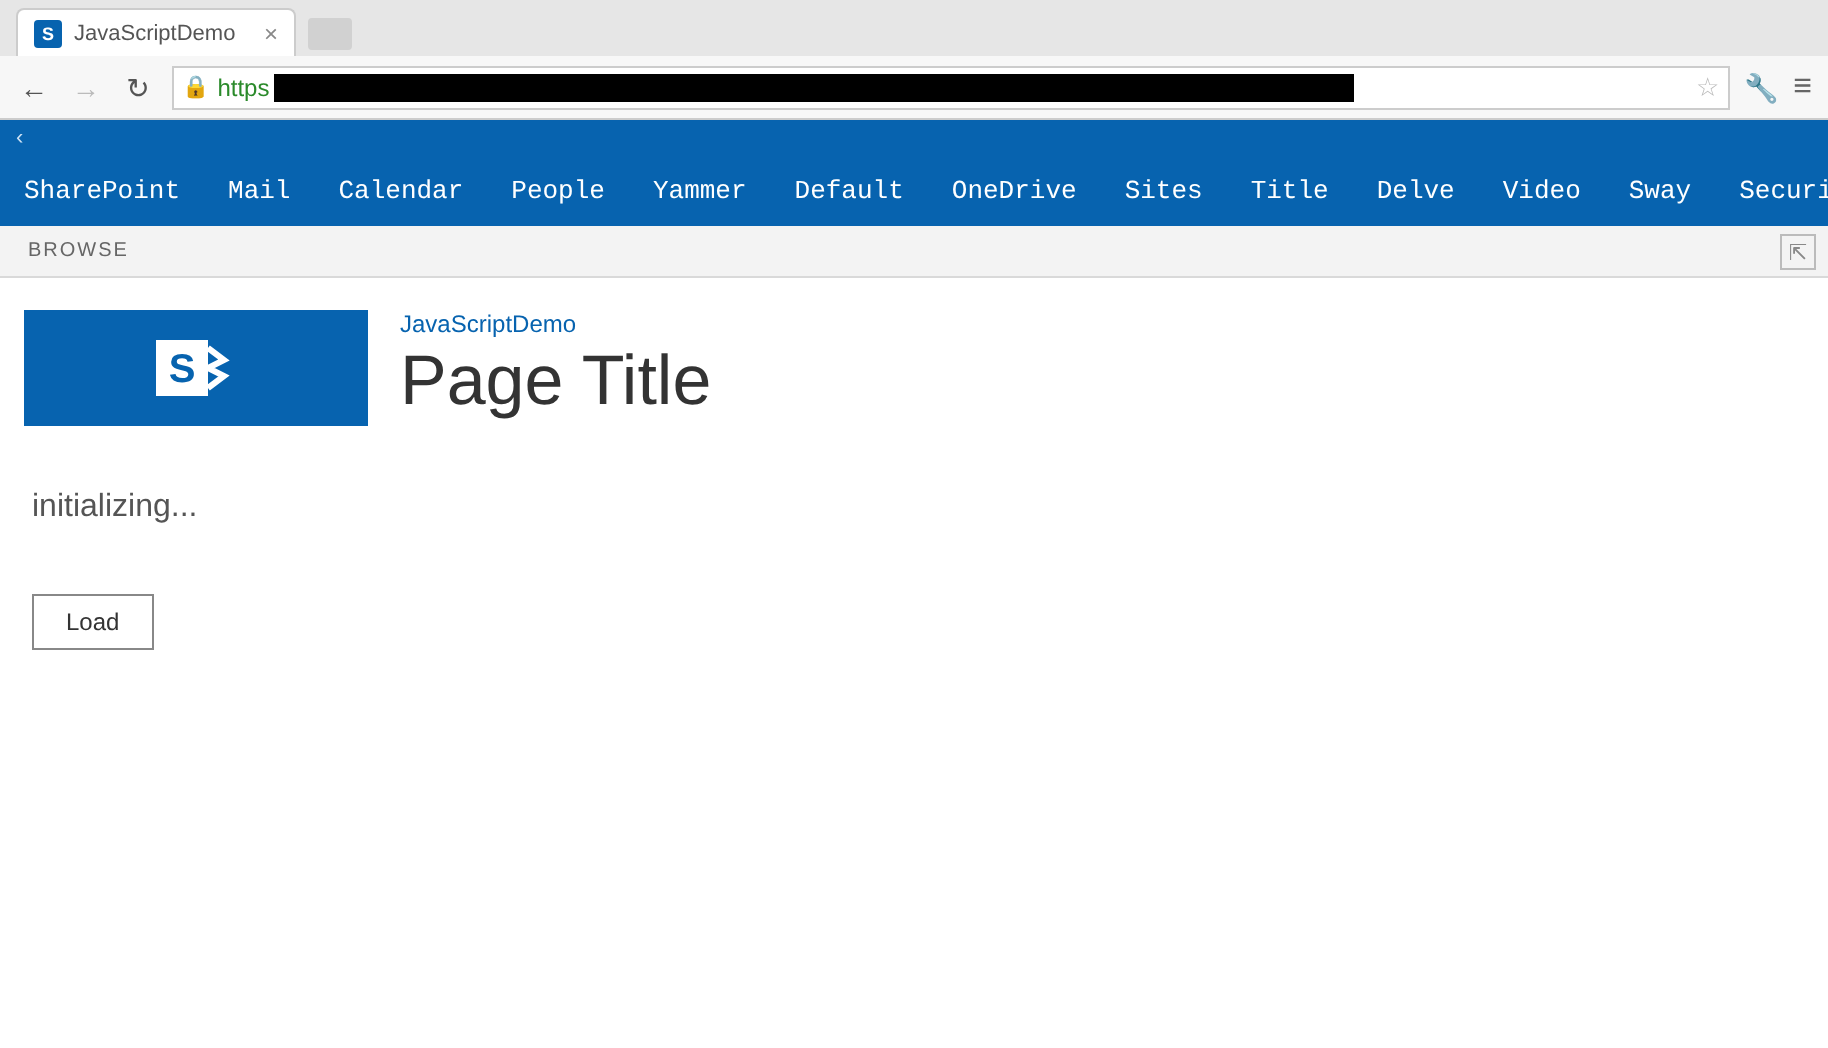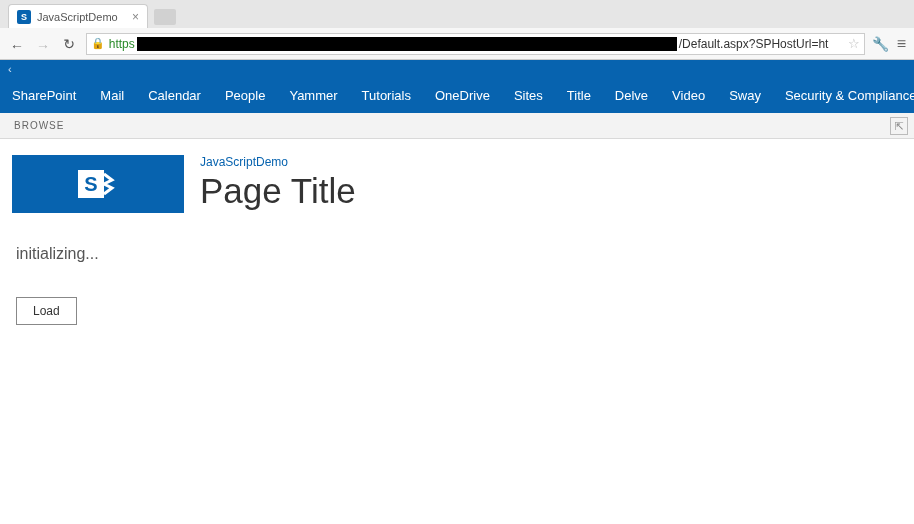--- a/index.html
+++ b/index.html
@@ -24,21 +24,21 @@
     .addrbar .star { margin-left: auto; color: #bbb; font-size: 13px; }
     .chrome-menu { font-size: 16px; color: #666; }
     .wrench { width: 16px; height: 16px; display: flex; align-items: center; justify-content: center; color: #aaa; font-size: 14px; }
 
     
     .suitebar { background: #0763af; color: #fff; font-size: 13px; }
     .suitebar .row { display: flex; align-items: center; flex-wrap: nowrap; }
     .suitebar .row1 { height: 18px; padding: 2px 8px; font-size: 11px; }
     .suitebar .row1 .chev { font-size: 11px; color: #cfe3f5; }
     .suitebar .row2 { padding: 6px 0; }
-    .suitebar .nav-item { padding: 4px 12px; white-space: nowrap; cursor: pointer; }
+    .suitebar .nav-item { padding: 4px 12px; white-space: nowrap; cursor: pointer; font-family: Liberation Mono, monospace; }
     .suitebar .row3 { padding: 0 0 6px; }
 
     
     .ribbon { background: #f3f3f3; border-bottom: 1px solid #d9d9d9; display: flex; align-items: center; height: 26px; position: relative; }
     .ribbon-tab { font-size: 10px; letter-spacing: 1px; color: #666; padding: 6px 14px; cursor: pointer; }
     .ribbon-right { position: absolute; right: 6px; top: 4px; width: 18px; height: 18px; border: 1px solid #bbb; display: flex; align-items: center; justify-content: center; font-size: 11px; color: #888; cursor: pointer; }
 
     
     .page-header { display: flex; align-items: flex-start; gap: 16px; padding: 16px 12px 8px 12px; }
     .site-logo { width: 172px; height: 58px; background: #0763af; display: flex; align-items: center; justify-content: center; }
@@ -67,39 +67,38 @@
     <div class="newtab"></div>
   </div>
   <div class="toolbar">
     <div class="nav-btn">←</div>
     <div class="nav-btn disabled">→</div>
     <div class="nav-btn">↻</div>
     <div class="addrbar">
       <span class="lock">🔒</span>
       <span class="https">https</span>
       <span class="redacted"></span>
-      <span>/Default.aspx?SPHostUrl=ht</span>
       <span class="star">☆</span>
     </div>
     <div class="wrench">🔧</div>
     <div class="chrome-menu">≡</div>
   </div>
 </div>
 
 <div class="suitebar">
   <div class="row row1">
     <span class="chev">‹</span>
   </div>
   <div class="row row2">
     <span class="nav-item">SharePoint</span>
     <span class="nav-item">Mail</span>
     <span class="nav-item">Calendar</span>
     <span class="nav-item">People</span>
     <span class="nav-item">Yammer</span>
-    <span class="nav-item">Tutorials</span>
+    <span class="nav-item">Default</span>
     <span class="nav-item">OneDrive</span>
     <span class="nav-item">Sites</span>
     <span class="nav-item">Title</span>
     <span class="nav-item">Delve</span>
     <span class="nav-item">Video</span>
     <span class="nav-item">Sway</span>
     <span class="nav-item">Security &amp; Compliance</span>
 
   </div>
 </div>

